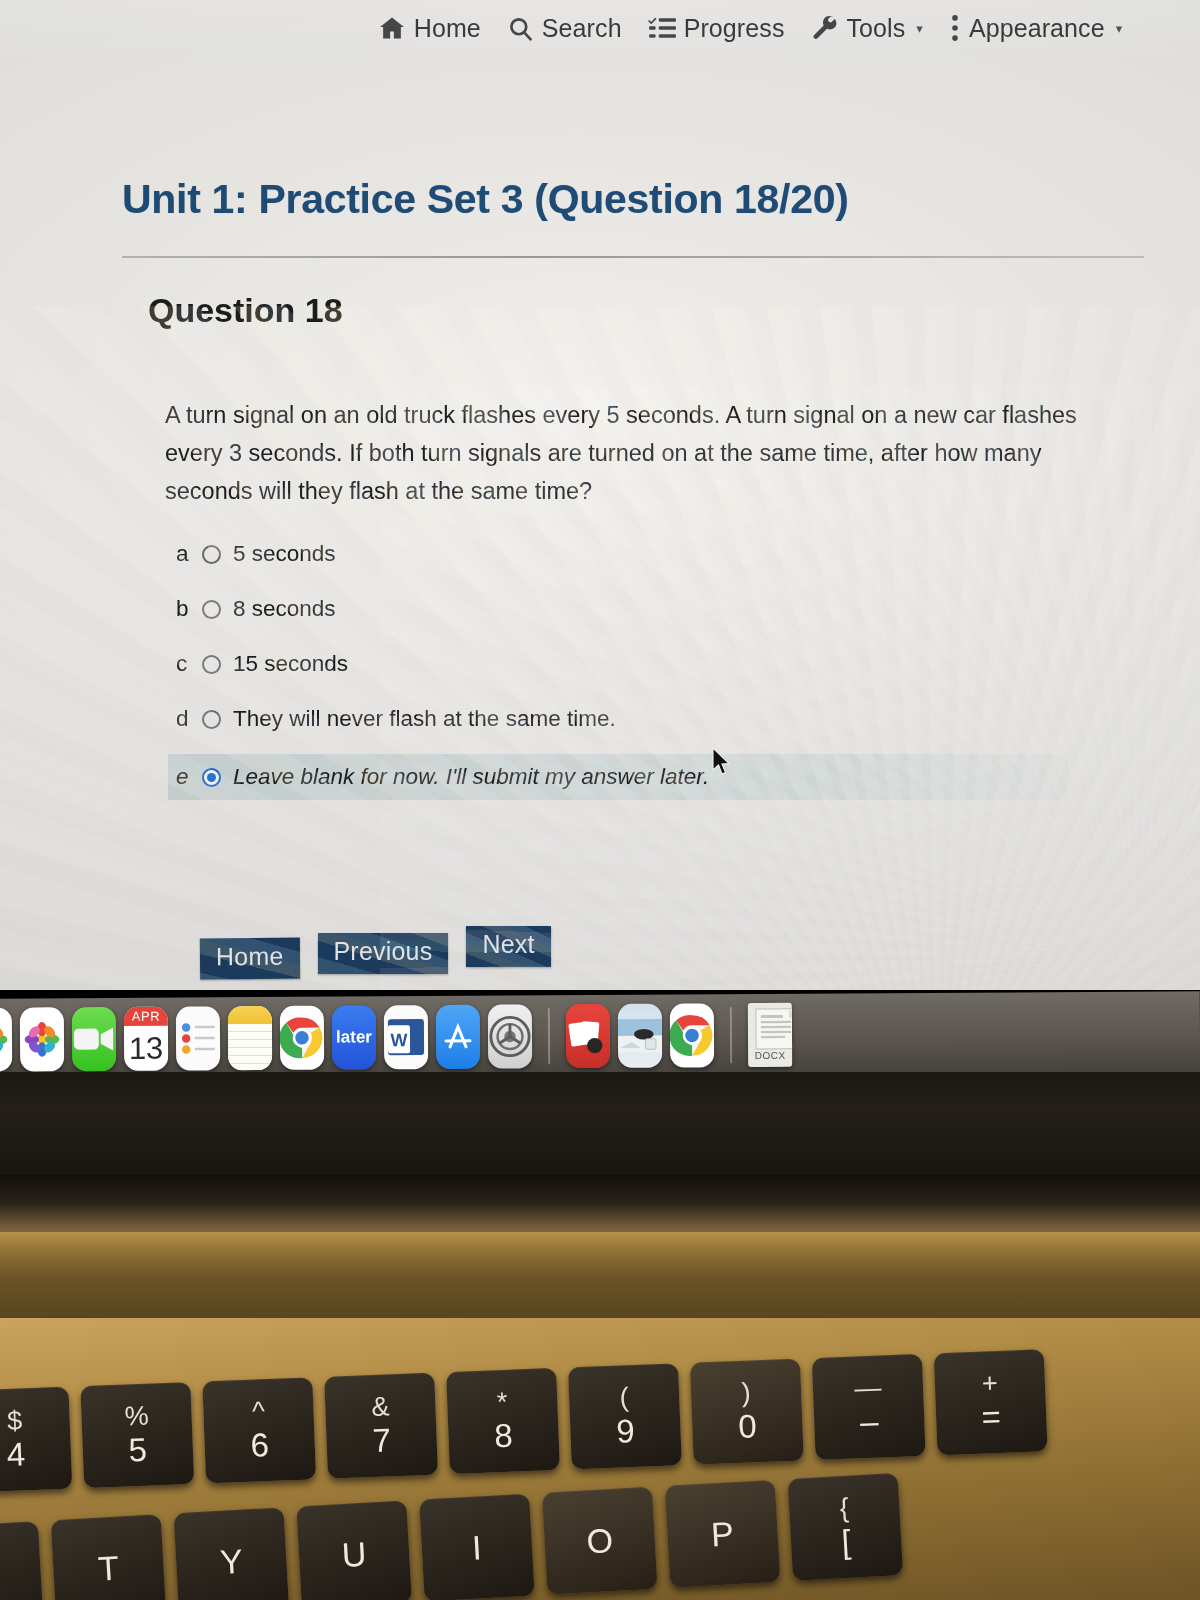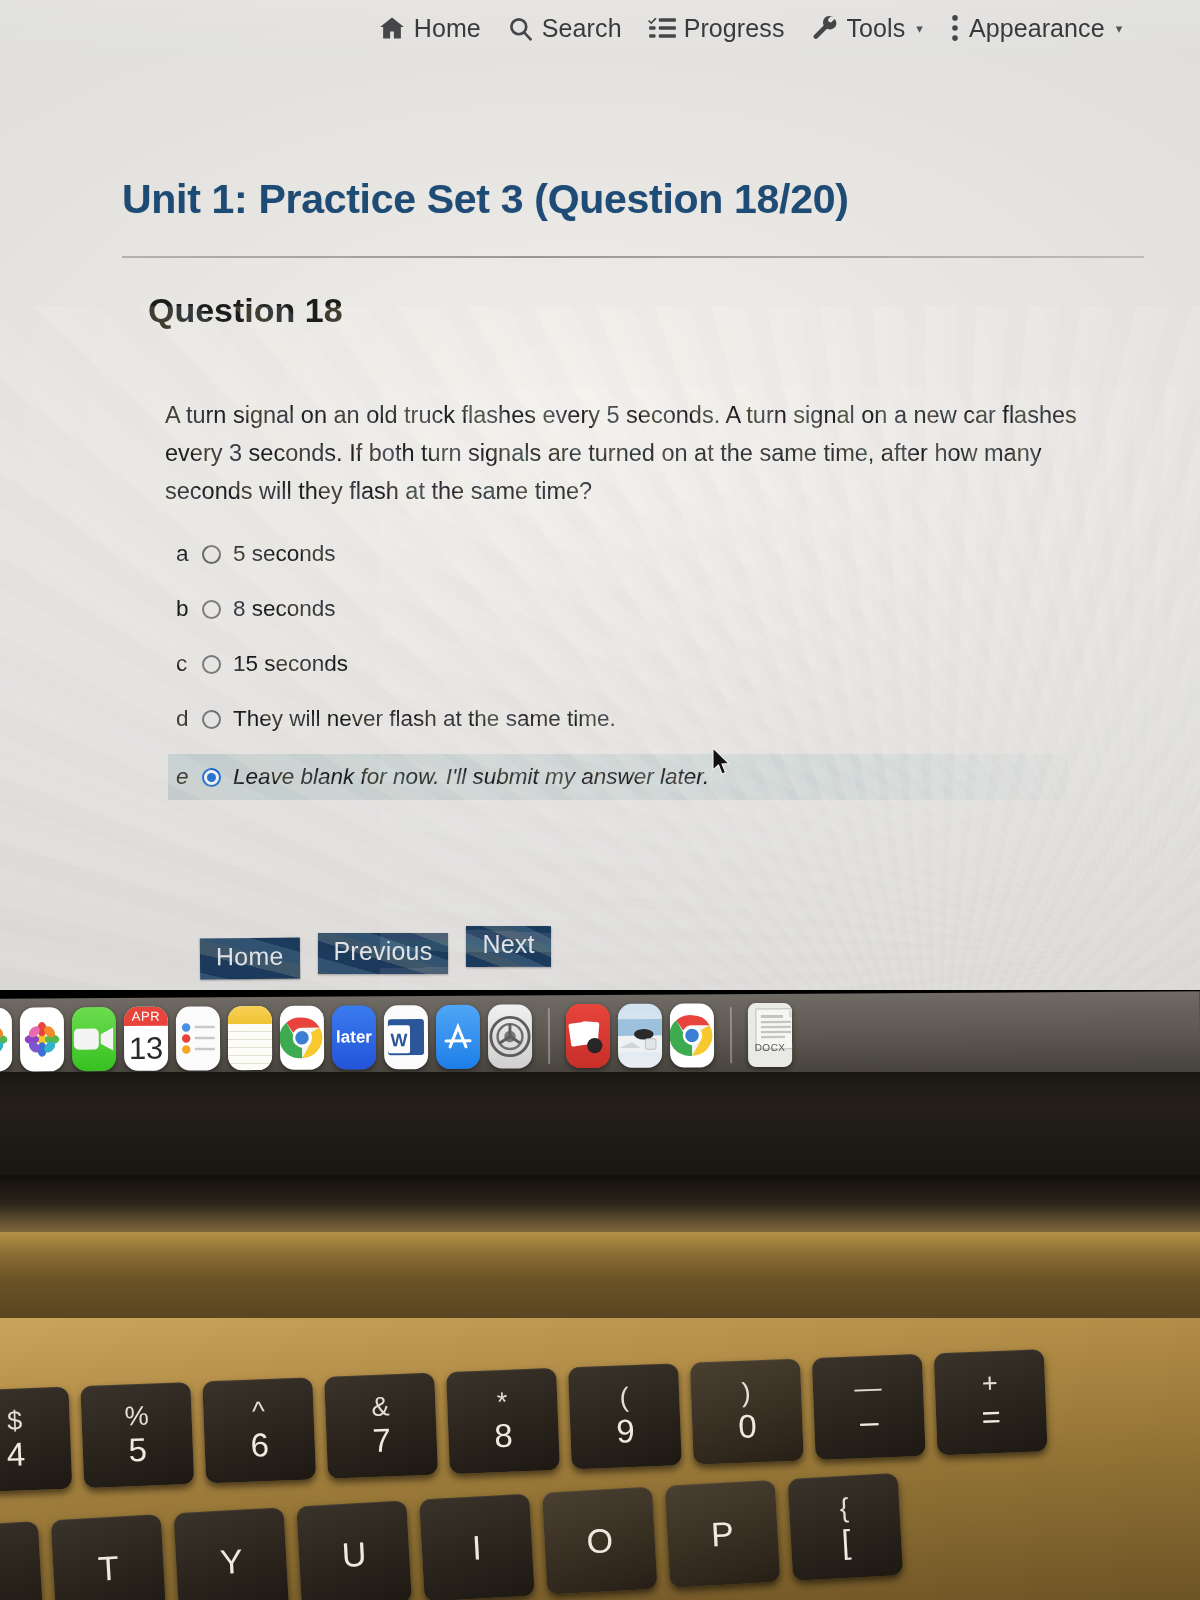--- a/index.html
+++ b/index.html
@@ -424,21 +424,21 @@
       <path d="M26 2a24 24 0 0 1 20.8 12H26a12 12 0 0 0-10.4 6L7.5 8A24 24 0 0 1 26 2z" fill="#e8433c"></path>
       <path d="M46.8 14A24 24 0 0 1 26 50l10.4-18A12 12 0 0 0 36.4 20z" fill="#f7c92e"></path>
       <path d="M26 50A24 24 0 0 1 7.5 8l10.1 18A12 12 0 0 0 26 38z" fill="#3dab4f"></path>
       <circle cx="26" cy="26" r="11" fill="#fff"></circle>
         <circle cx="26" cy="26" r="8" fill="#3b7fd4"></circle>
     </svg>
   </div>
 
   <div class="dock-sep"></div>
 
-  <div class="dock-icon" style="background:#e9e9e6; border-radius:8px; flex-direction:column; justify-content:flex-end; padding-bottom:14px;">
+  <div class="dock-icon" style="background:#e9e9e6; border-radius:3px; flex-direction:column; justify-content:flex-end; padding-bottom:6px;">
     <svg style="position:absolute; top:5px; left:7px;" width="50" height="42" viewBox="0 0 50 42">
       <rect x="1" y="1" width="42" height="40" fill="#f6f6f3" stroke="#bcbcb8"></rect>
       <g fill="#c4c4c0">
         <rect x="6" y="7" width="22" height="3"></rect>
           <rect x="6" y="13" width="30" height="2.2"></rect>
         <rect x="6" y="18" width="30" height="2.2"></rect>
           <rect x="6" y="23" width="30" height="2.2"></rect>
         <rect x="6" y="28" width="24" height="2.2"></rect>
       </g>
       <path d="M34 1 L43 10 L34 10 Z" fill="#dcdcd8"></path>

